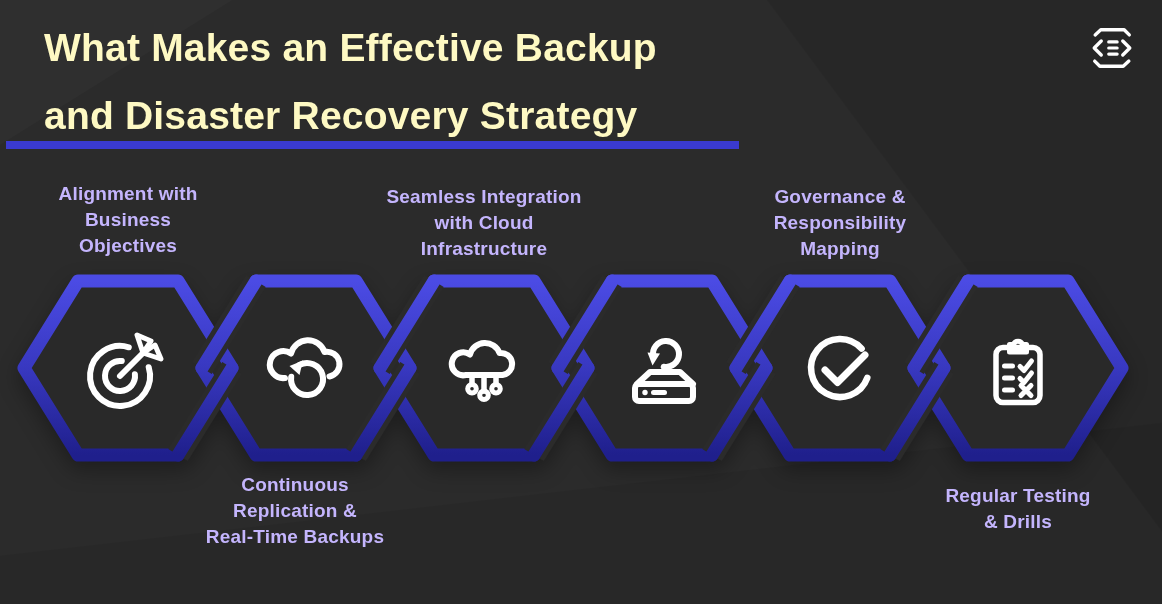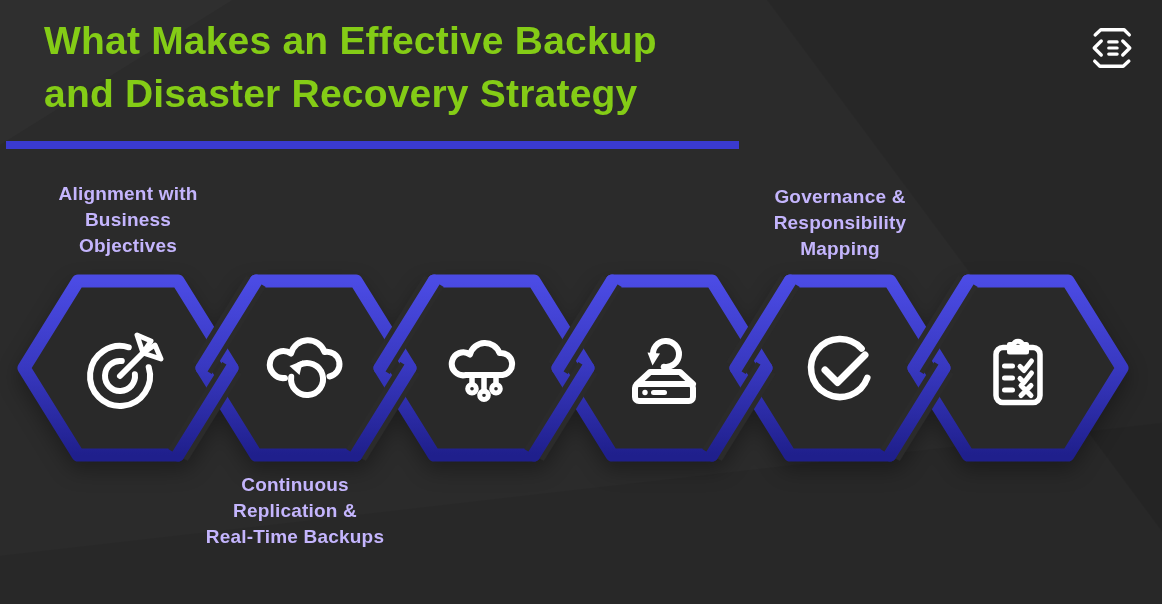--- a/index.html
+++ b/index.html
@@ -6,22 +6,22 @@
   .stage{
     position:relative;width:1162px;height:604px;overflow:hidden;
     background:#2b2b2b;font-family:"Liberation Sans",sans-serif;
   }
   .bg-shape{position:absolute;inset:0;pointer-events:none;}
   .bg-tr{background:rgba(0,0,0,0.07);clip-path:polygon(66% 0,100% 0,100% 88%);}
   .bg-bl{background:rgba(0,0,0,0.055);clip-path:polygon(0 92%,100% 70%,100% 100%,0 100%);}
   .bg-tl{background:rgba(255,255,255,0.018);clip-path:polygon(0 0,20% 0,0 24%);}
   .page-title{
     position:absolute;left:44px;top:14px;margin:0;width:740px;
-    font-size:39px;line-height:53px;font-weight:700;letter-spacing:0.2px;
-    color:#84cc16;white-space:pre-line;
+    font-size:39px;line-height:68px;font-weight:700;letter-spacing:0.2px;
+    color:#fef9c3;white-space:pre-line;
   }
   .title-underline{
     position:absolute;left:6px;top:141px;width:733px;height:8px;
     background:#3a3ad0;
   }
   .logo{position:absolute;left:1083px;top:24px;}
   .chain{position:absolute;left:0;top:266px;filter:drop-shadow(0 9px 10px rgba(0,0,0,0.30));}
   .hexfill{fill:#292929;stroke:none;}
   .hexline{fill:none;stroke:url(#hg);stroke-width:13;stroke-linejoin:round;}
   .halo{fill:none;stroke:#2b2b2b;stroke-width:23;stroke-linecap:butt;}
@@ -150,17 +150,22 @@
     <path class="ic" stroke-width="5" d="M 50 58.5 L 54 62.5 L 61.5 53"></path>
     <path class="ic" stroke-width="5" d="M 51 65.5 L 61 75.5 M 61 65.5 L 51 75.5"></path>
   </svg>
 
   <div class="item-label" style="left:12px;top:181px">Alignment with
 Business
 Objectives</div>
   <div class="item-label" style="left:179px;top:472px">Continuous
 Replication &amp;
 Real-Time Backups</div>
+  <div class="item-label" style="left:368px;top:184px">Seamless Integration
+with Cloud
+Infrastructure</div>
   <div class="item-label" style="left:724px;top:184px">Governance &amp;
 Responsibility
 Mapping</div>
+  <div class="item-label" style="left:902px;top:483px">Regular Testing
+&amp; Drills</div>
 
 </div>
 
 </body></html>

